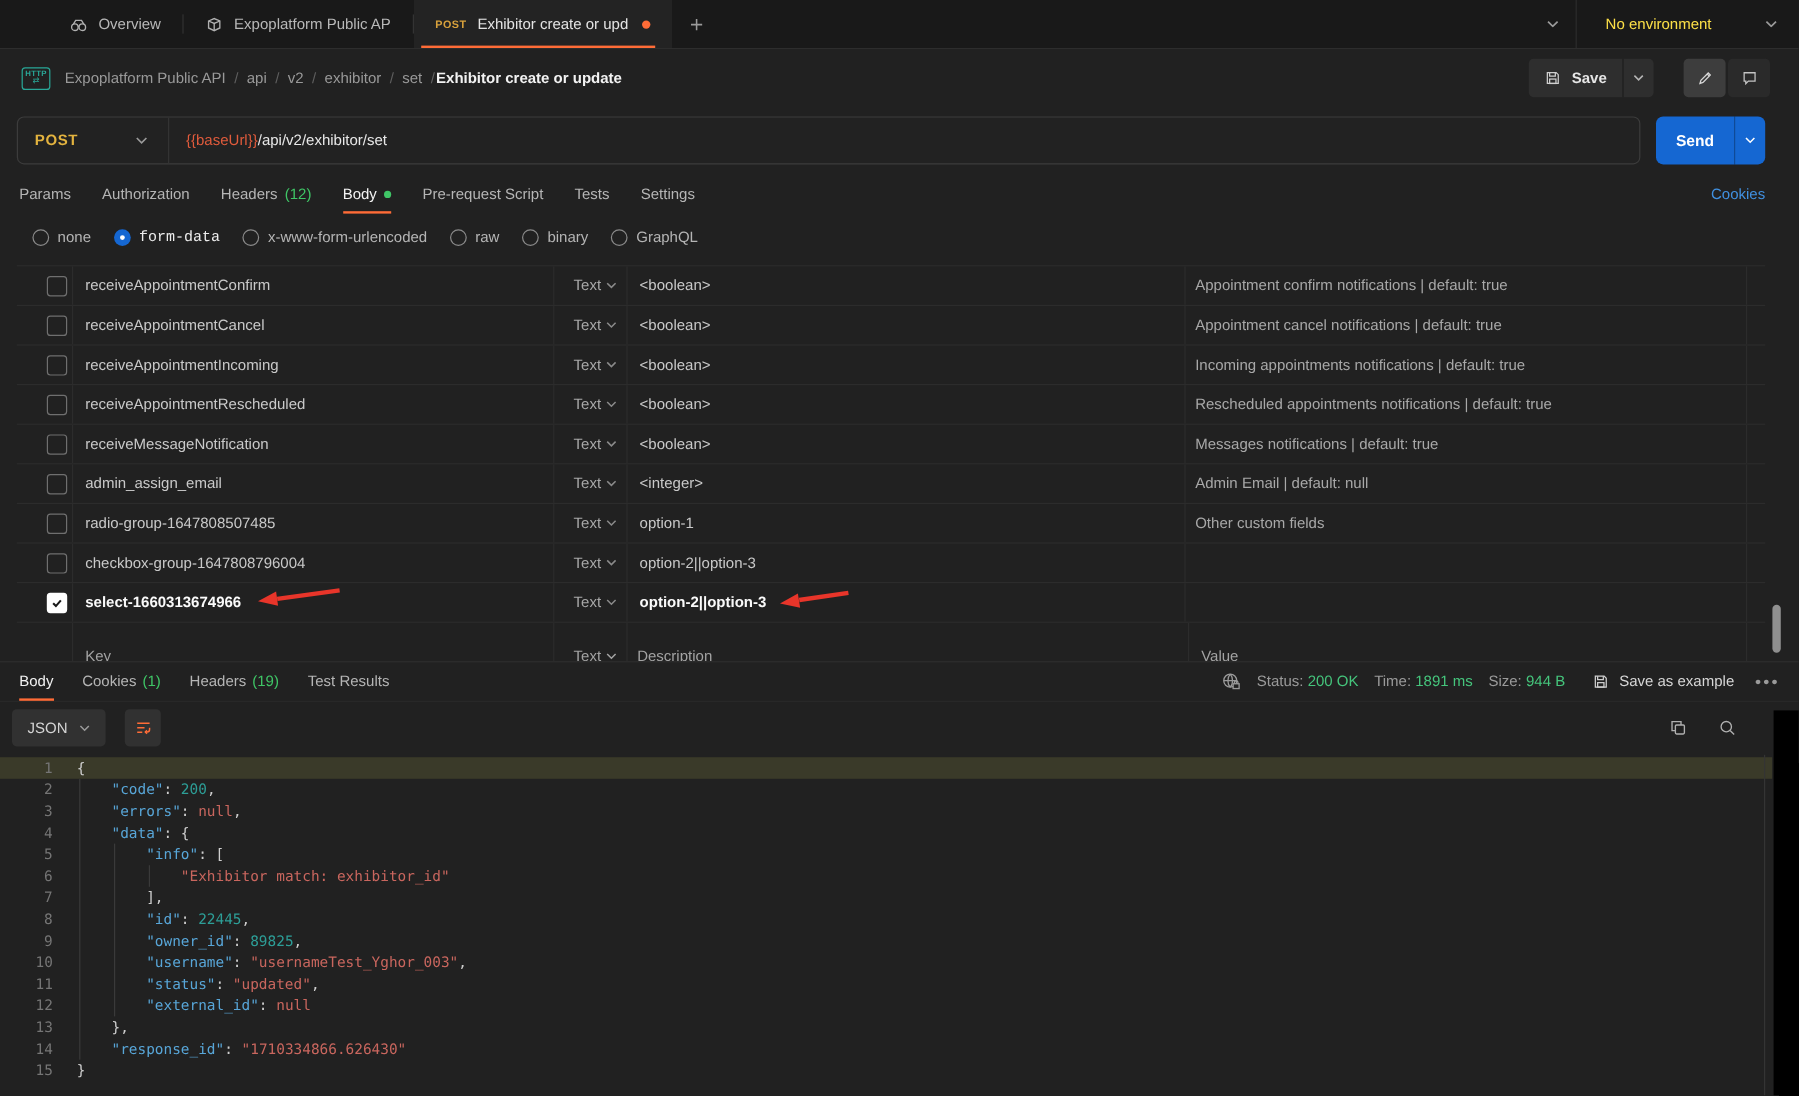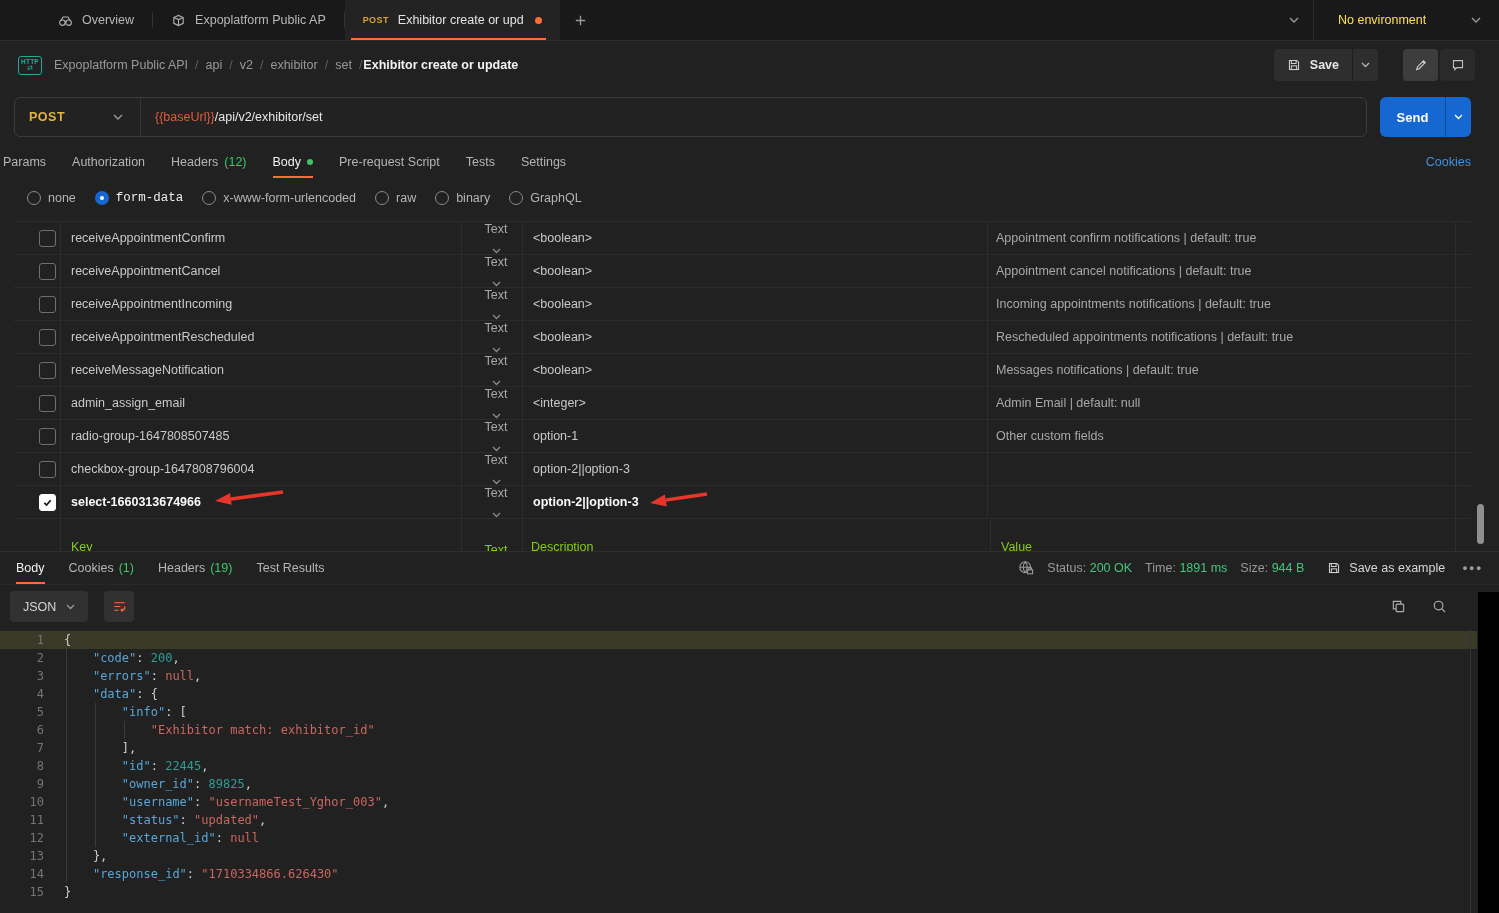--- a/index.html
+++ b/index.html
@@ -56,21 +56,21 @@
   .method-select { width:126px; height:100%; display:flex; align-items:center; justify-content:space-between;
     padding:0 17px 0 14px; cursor:pointer; border-right:1px solid #333; }
   .method-label { color:#e3b33f; font-weight:700; letter-spacing:.5px; font-size:12.5px; }
   .url-input { margin-left:14px; color:#e8e8e8; white-space:nowrap; }
   .url-var { color:#e05b3c; }
   .send-btn { width:91px; background:#1567d2; border-radius:6px; display:flex; color:#fff; cursor:pointer; }
   .send-main { flex:1; display:flex; align-items:center; justify-content:center; font-weight:600; font-size:13px; }
   .send-chev { width:26px; border-left:1px solid rgba(0,0,0,.28); display:flex; align-items:center; justify-content:center; }
 
   
-  .req-tabs { position:absolute; top:146px; left:3px; right:28px; height:32px; display:flex; align-items:stretch; }
+  .req-tabs { position:absolute; top:146px; left:16px; right:28px; height:32px; display:flex; align-items:stretch; }
   .req-tabs-list { display:flex; gap:26px; }
   .req-tab { display:flex; align-items:center; gap:6px; color:#b5b5b5; position:relative; cursor:pointer; }
   .req-tab.active { color:#f2f2f2; }
   .req-tab.active::after { content:""; position:absolute; left:0; right:0; bottom:0; height:2px; background:#ff6c37; }
   .count-green { color:#3fc566; }
   .gdot { width:6px; height:6px; border-radius:50%; background:#3fc566; }
   .cookies-link { margin-left:auto; align-self:center; color:#4090e0; cursor:pointer; }
 
   
   .modes { position:absolute; top:184px; left:27px; height:28px; display:flex; gap:19px; align-items:center; color:#b5b5b5; }
@@ -79,25 +79,25 @@
   .radio.sel { border:none; background:#1567d2; position:relative; }
   .radio.sel::after { content:""; position:absolute; left:5px; top:5px; width:4px; height:4px; border-radius:50%; background:#fff; }
   .mode.sel .mlbl { color:#ededed;font-family:Liberation Mono, monospace; }
 
   
   .ftable { position:absolute; top:221px; left:14px; width:1457px; border-top:1px solid #2c2c2c; }
   .frow { display:flex; height:33px; border-bottom:1px solid #2c2c2c; }
   .fc { height:100%; display:flex; align-items:center; border-right:1px solid #2c2c2c; overflow:hidden; }
   .fc.check { width:47px; justify-content:flex-end; padding-right:4px; }
   .fc.key   { width:401px; padding-left:10px; color:#c9c9c9; }
-  .fc.type  { width:61px;  padding:0 8px 0 16px; justify-content:space-between; color:#a8a8a8;flex-direction:column; }
+  .fc.type  { width:61px;  padding:0 8px 0 16px; justify-content:space-between; color:#a8a8a8; }
   .fc.value { width:465px; padding-left:10px; color:#c9c9c9; }
   .fc.desc  { width:468px; padding-left:8px; color:#a8a8a8; }
   .frow.checked .fc.key span, .frow.checked .fc.value span { color:#fafafa; font-weight:600; }
-  .frow.ph span { color:#84cc16;margin-top:24px; }
+  .frow.ph span { color:#a3a3a3;margin-top:24px; }
   .cb { width:17px; height:17px; border:1.5px solid #6f6f6f; border-radius:3px; cursor:pointer;
     display:flex; align-items:center; justify-content:center; }
   .cb.on { background:#fff; border-color:#fff; }
   .tchev { color:#8a8a8a; }
   .scroll-thumb { position:absolute; left:1477px; top:504px; width:7px; height:40px; background:#8f8f8f; border-radius:4px; }
 
   
   .resp { position:absolute; top:551px; left:0; right:0; bottom:0; border-top:1px solid #2e2e2e; background:#212121; }
   .resp-head { height:33px; display:flex; align-items:stretch; padding:0 16px; border-bottom:1px solid #282828; }
   .resp-tabs-list { display:flex; gap:24px; }

